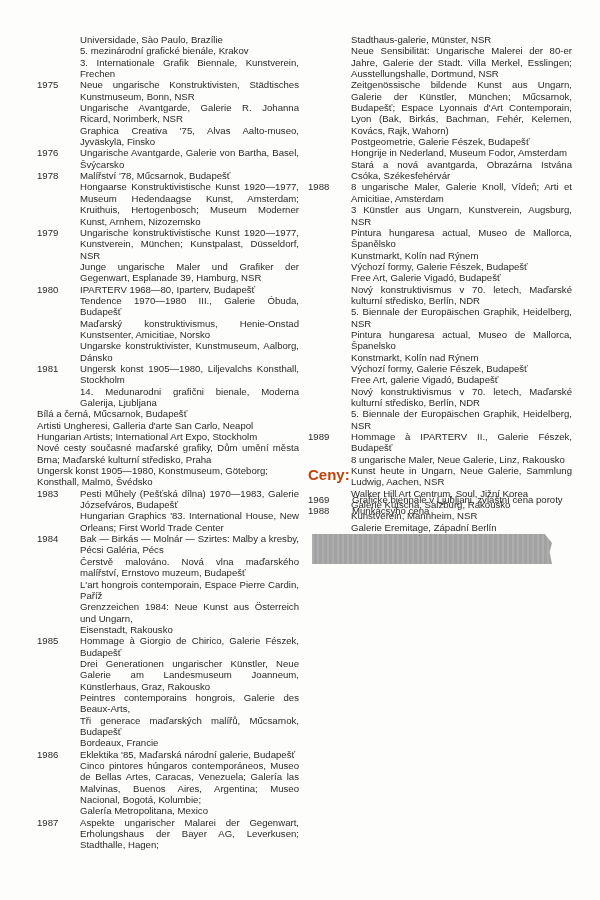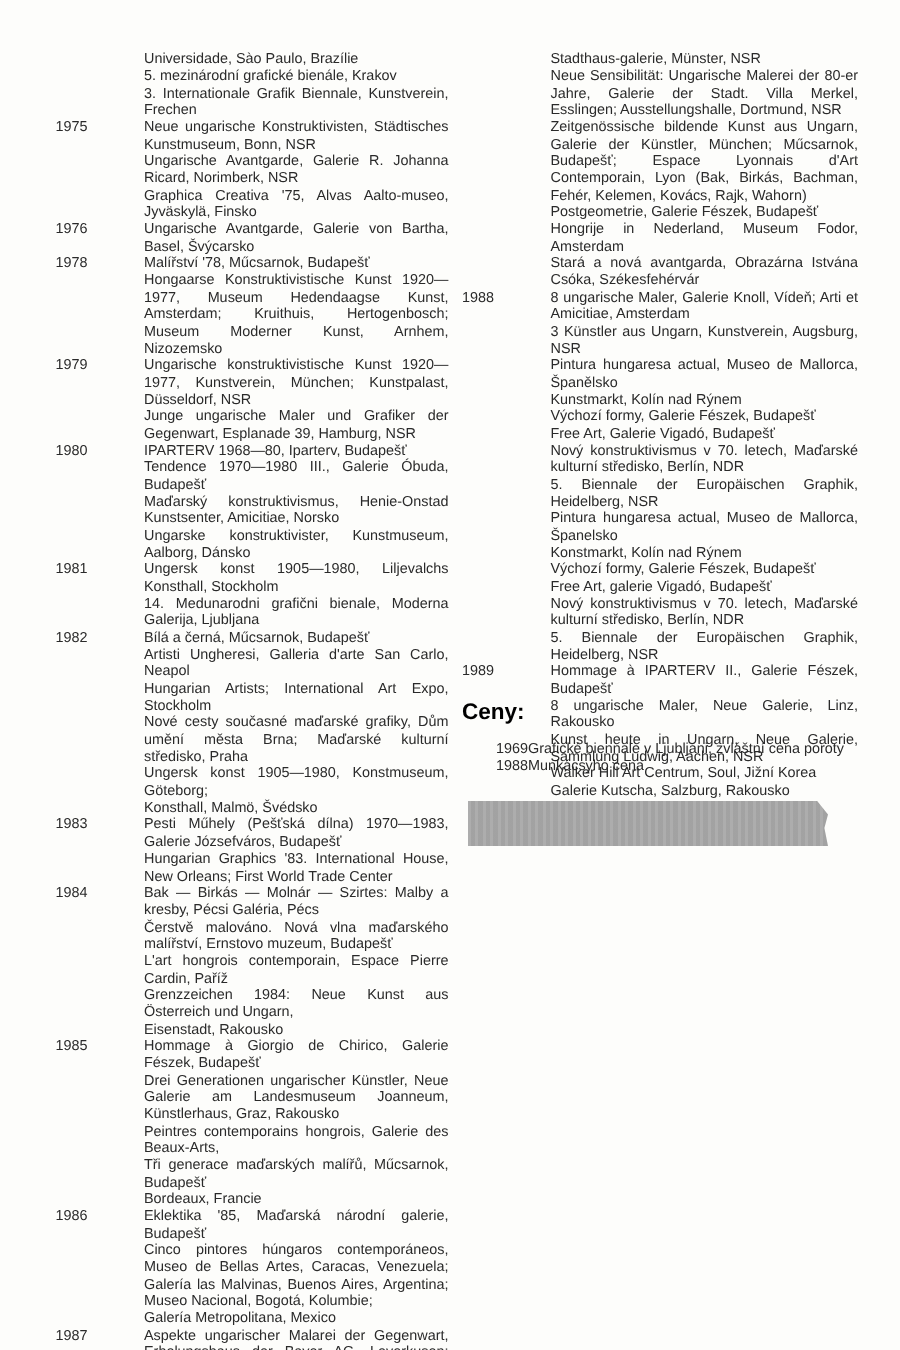--- a/index.html
+++ b/index.html
@@ -3,30 +3,30 @@
 <meta charset="utf-8">
 <style>
   html, body { margin:0; padding:0; }
   body {
     width:600px; height:900px; background:#fdfdfb; position:relative; overflow:hidden;
     font-family:"Liberation Sans", sans-serif; color:#2a2a2a;
   }
   .col { position:absolute; font-size:9.6px; line-height:11.35px; }
   .col-left { left:37px; top:34px; width:262px; }
   .col-right { left:308px; top:34px; width:264px; }
-  .entry { display:flex;gap:16px; }
+  .entry { display:flex; }
   .year { width:43px; flex:0 0 43px; }
   .items { flex:1; }
   .item { text-align:justify; }
   .ceny-heading {
-    position:absolute; left:308px; top:466px; font-size:15px; font-weight:bold; color:#000000;
+    position:absolute; left:308px; top:466px; font-size:15px; font-weight:bold; color:#c2410c;
   }
   .awards { position:absolute; left:308px; top:494px; width:270px; font-size:9.6px; line-height:11.35px; }
   .award { display:flex; }
-  .award .year { width:44px; flex:0 0 44px;text-align:right; }
+  .award .year { width:44px; flex:0 0 44px; }
   .gray-bar {
     position:absolute; left:312px; top:534px; width:240px; height:30px;
     background:#a9a9a9; 
     background-image: repeating-linear-gradient(90deg, rgba(255,255,255,0.05) 0 2px, rgba(0,0,0,0.04) 2px 5px);
     clip-path: polygon(0 0, 97% 0, 100% 30%, 99% 60%, 100% 100%, 0 100%);
   }
 </style>
 </head>
 <body>
 
@@ -77,21 +77,20 @@
       </div>
     </div>
     <div class="entry">
       <span class="year">1981</span>
       <div class="items">
         <div class="item">Ungersk konst 1905—1980, Liljevalchs Konsthall, Stockholm</div>
         <div class="item">14. Medunarodni grafični bienale, Moderna Galerija, Ljubljana</div>
       </div>
     </div>
     <div class="entry">
-      <span class="year">1982</span>
       <div class="items">
         <div class="item">Bílá a černá, Műcsarnok, Budapešť</div>
         <div class="item">Artisti Ungheresi, Galleria d'arte San Carlo, Neapol</div>
         <div class="item">Hungarian Artists; International Art Expo, Stockholm</div>
         <div class="item">Nové cesty současné maďarské grafiky, Dům umění města Brna; Maďarské kulturní středisko, Praha</div>
         <div class="item">Ungersk konst 1905—1980, Konstmuseum, Göteborg;</div>
         <div class="item">Konsthall, Malmö, Švédsko</div>
       </div>
     </div>
     <div class="entry">

